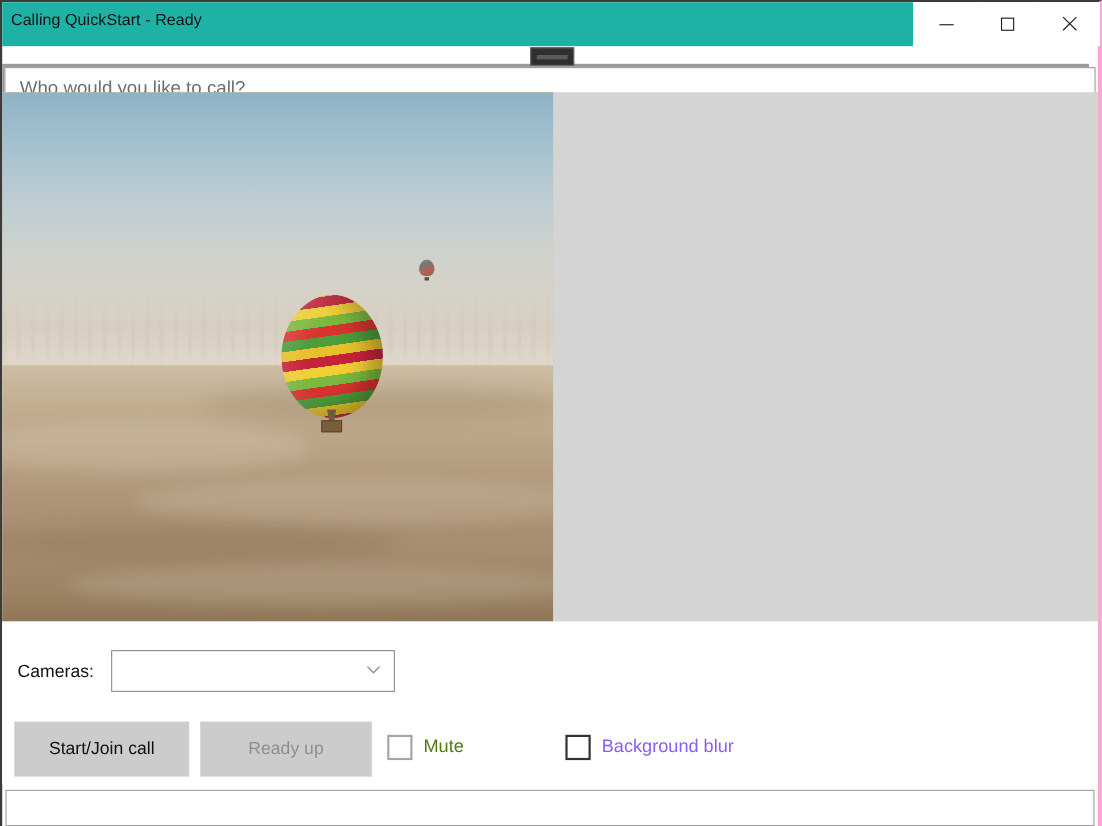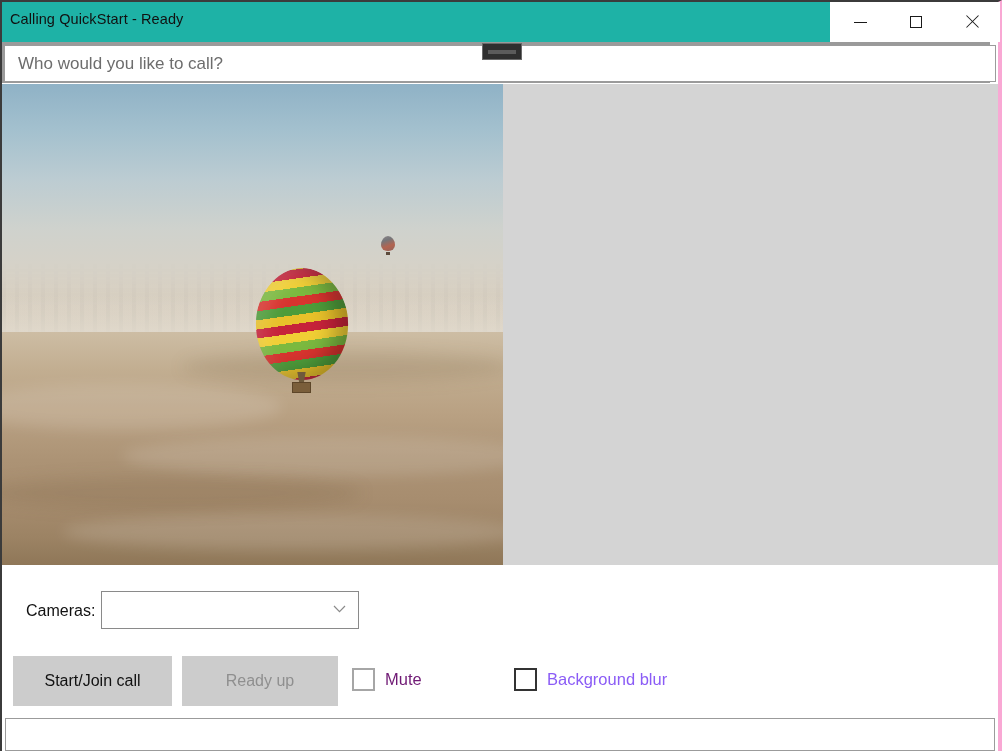--- a/index.html
+++ b/index.html
@@ -93,21 +93,21 @@
     height: 1px;
     background: #1a1a1a;
   }
   .glyph-close::before { transform: rotate(45deg); }
   .glyph-close::after  { transform: rotate(-45deg); }
 
   
   #callee-row {
     position: absolute;
     left: 0;
-    top: 40px;
+    top: 56px;
     width: 988px;
     height: 41px;
     background: #9a9a9a;
   }
   #callee-input {
     position: absolute;
     left: 2px;
     top: 3px;
     width: 992px;
     height: 37px;
@@ -315,21 +315,21 @@
   #controls {
     position: absolute;
     left: 0;
     top: 563px;
     width: 996px;
     height: 148px;
     background: #ffffff;
   }
   #cameras-label {
     position: absolute;
-    left: 24px;
+    left: 14px;
     top: 37px;
     font-size: 16px;
     color: #111111;
     white-space: nowrap;
   }
   #camera-select {
     position: absolute;
     left: 99px;
     top: 26px;
     width: 258px;
@@ -388,21 +388,21 @@
   .checkbox {
     width: 23px;
     height: 23px;
     box-sizing: border-box;
     background: #ffffff;
   }
   .checkbox.enabled { border: 2px solid #333333; }
   .checkbox.disabled { border: 2px solid #a6a6a6; }
   .check-label { font-size: 16.5px; white-space: nowrap; }
   .check-label.enabled { color: #8b5cf6; }
-  .check-label.disabled { color: #701a75; }
+  .check-label.disabled { color: #4d7c0f; }
 
   
   #log-box {
     position: absolute;
     left: 3px;
     top: 716px;
     width: 990px;
     height: 33px;
     box-sizing: border-box;
     background: #ffffff;

